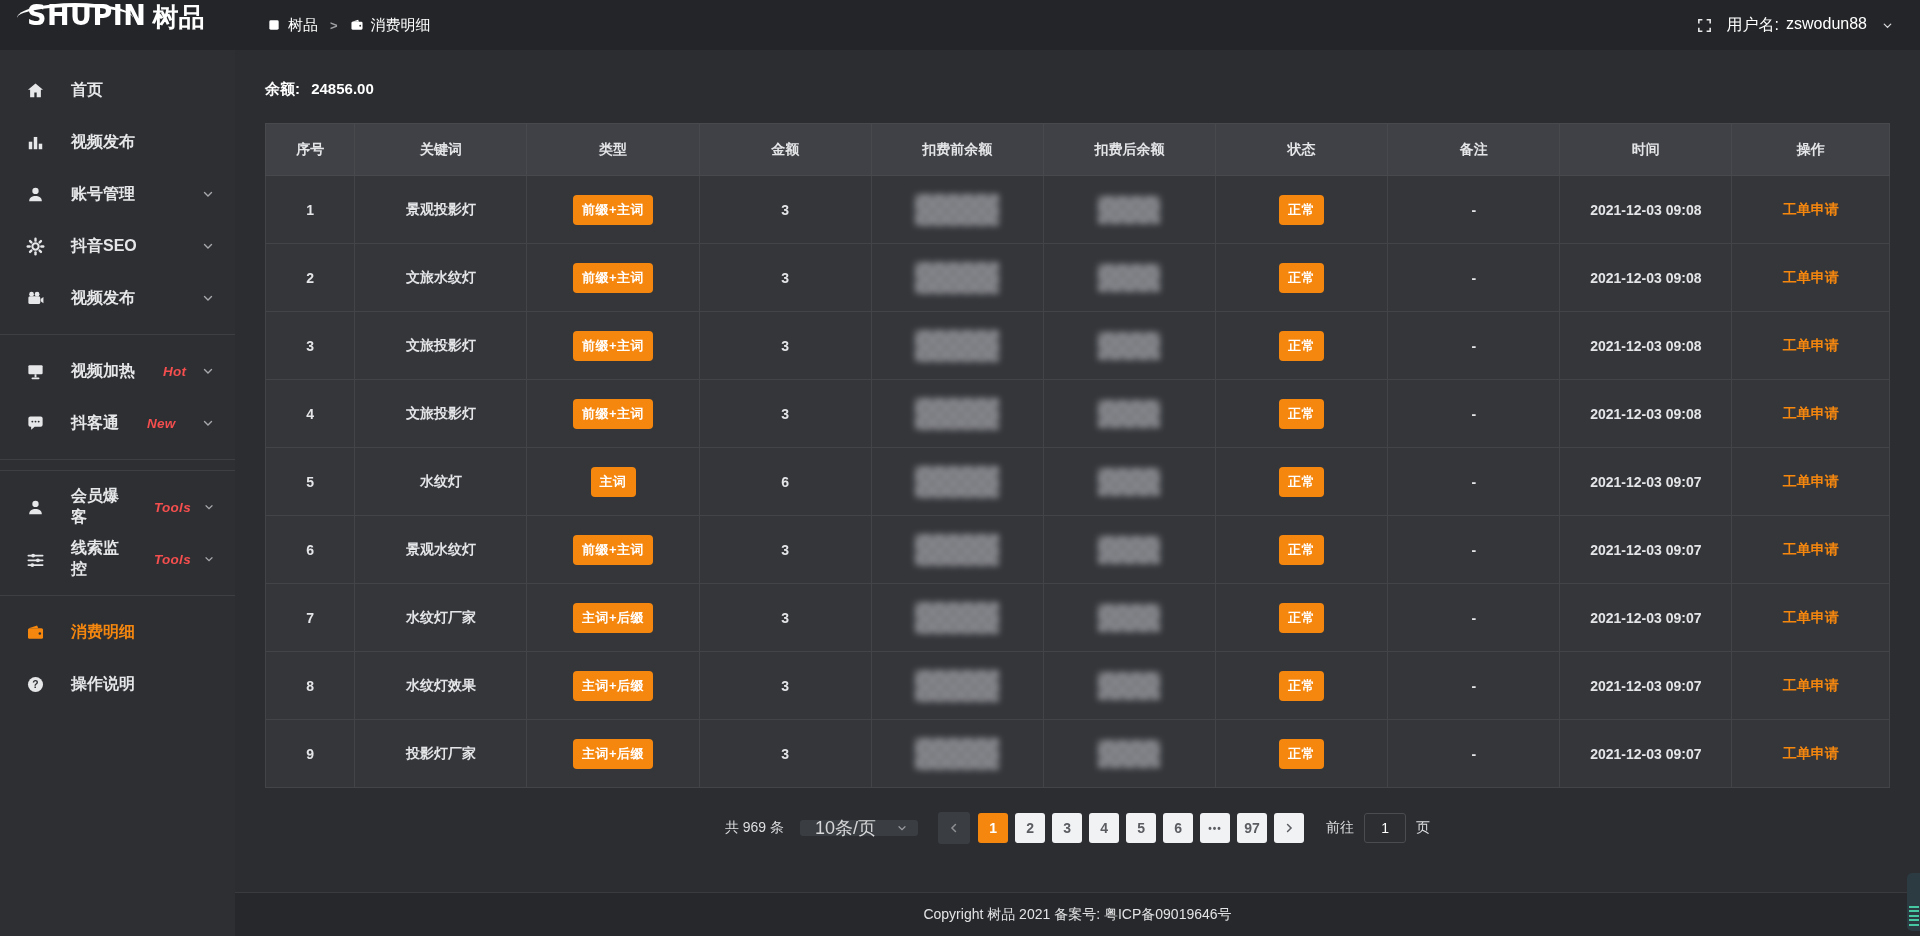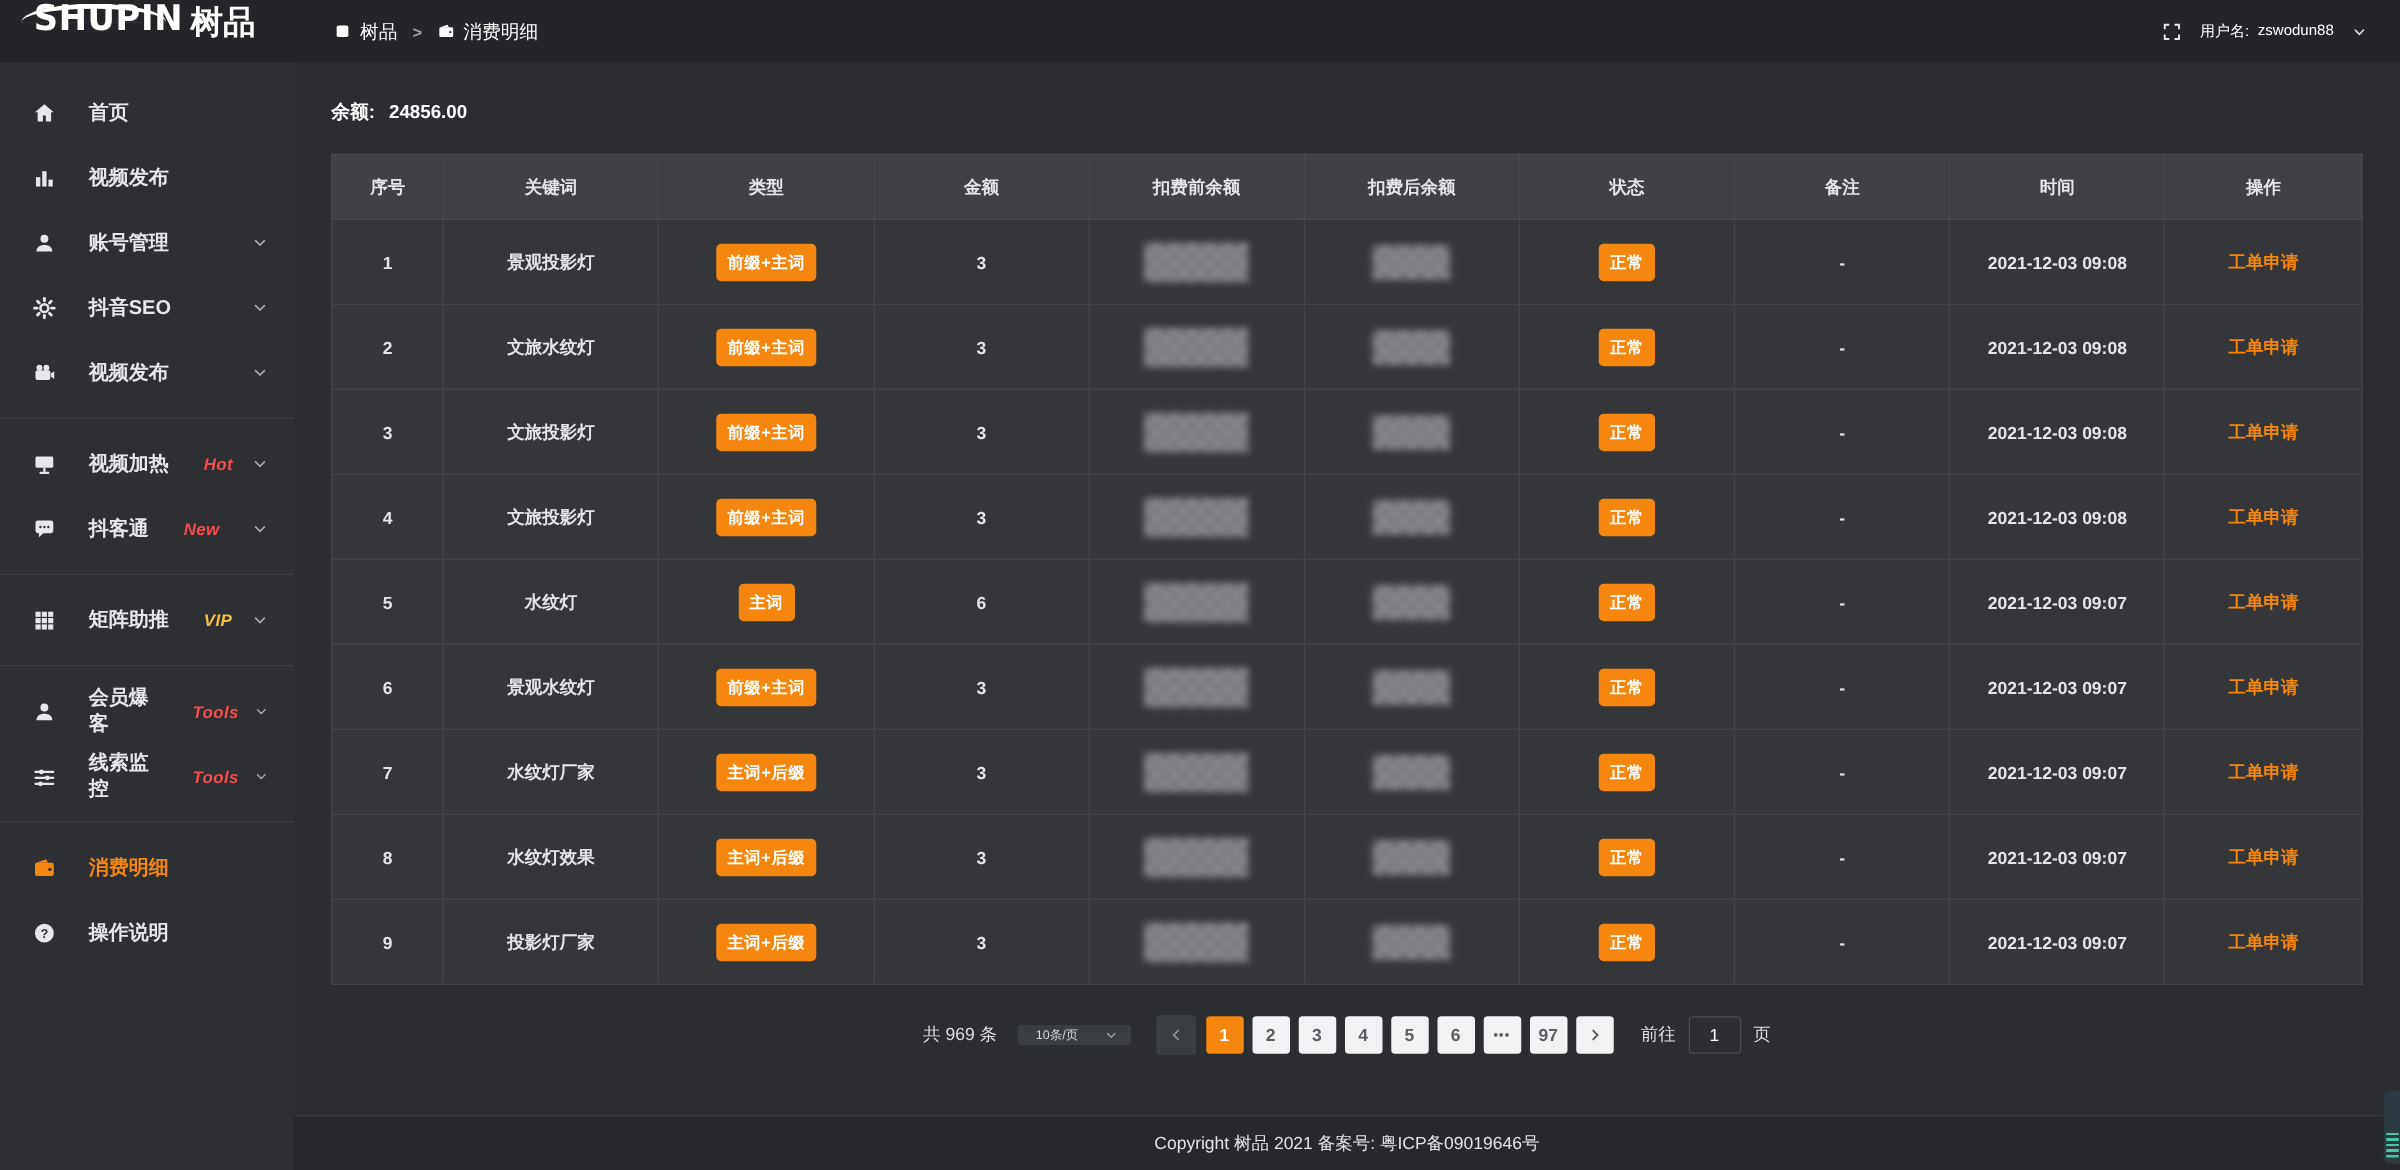--- a/index.html
+++ b/index.html
@@ -21,21 +21,21 @@
   .logo { width:235px; height:100%; display:flex; padding-left:27px; position:relative; cursor:pointer; flex-shrink:0; }
   .logo-arc { position:absolute; top:3px; left:17px; width:116px; height:15px;
     border-top:4px solid #fff; border-radius:50% 50% 0 0 / 100% 100% 0 0; }
   .logo-en { font-size:27px; font-weight:900; letter-spacing:.5px; color:#fff; transform:scaleY(1.05); font-family:"DejaVu Sans",sans-serif; }
   .logo-cn { font-size:26px; font-weight:900; color:#fff; margin-left:6px; }
   .breadcrumb { margin-left:32px; display:flex; align-items:center; font-size:15px; color:#fff; flex:1; }
   .bc-item { display:flex; align-items:center; gap:7px; cursor:pointer; }
   .bc-icon { width:14px; height:14px; display:inline-flex; color:#fff; }
   .bc-icon svg { width:100%; height:100%; }
   .bc-sep { color:#9fa0a3; font-size:13px; font-weight:bold; margin:0 12px; }
-  .topbar-right { display:flex; align-items:center; gap:14px; padding-right:26px; font-size:12px; color:#fff; }
+  .topbar-right { display:flex; align-items:center; gap:14px; padding-right:26px; font-size:16px; color:#fff; }
   .tb-icon { width:17px; height:17px; display:inline-flex; color:#e8e9ea; cursor:pointer; }
   .tb-icon svg { width:100%; height:100%; }
   .username { display:flex; gap:7px; cursor:pointer; }
   .tb-caret { width:13px; height:13px; display:inline-flex; color:#d8d9da; cursor:pointer; }
   .tb-caret svg { width:100%; height:100%; }
   
   .sidebar { grid-area:sidebar; background:#2d2f33; padding-top:14px; overflow:hidden; }
   .side-item { display:flex; align-items:center; height:52px; padding:0 20px 0 26px;
     font-size:16px; font-weight:600; color:#e6e7e8; cursor:pointer;gap:12px; }
   .side-item.active { color:var(--accent,#F5870F); }
@@ -60,21 +60,21 @@
   .action-link { color:var(--accent,#F5870F); font-weight:bold; cursor:pointer; }
   .blur-block { margin:0 auto; border-radius:2px; opacity:.9; filter:blur(3px);
     background:repeating-conic-gradient(#96979c 0% 25%, #7b7c81 0% 50%); background-size:14px 14px; }
   .blur-a { width:84px; height:32px; }
   .blur-b { width:62px; height:28px; }
   
   .pagination { display:flex; align-items:center; justify-content:center; margin-top:24px;
     font-size:14px; color:#dedfe0; }
   .pg-total { margin-right:16px; }
   .pg-size { background:#3a3d41; height:16px; border-radius:3px; display:flex; align-items:center;
-    gap:20px; padding:0 10px 0 15px; font-size:10px; color:#d6d7d8; cursor:pointer; margin-right:20px; }
+    gap:20px; padding:0 10px 0 15px; font-size:18px; color:#d6d7d8; cursor:pointer; margin-right:20px; }
   .pg-size-caret { width:12px; height:12px; display:inline-flex; color:#9b9ca0; }
   .pg-size-caret svg { width:100%; height:100%; }
   .pg-prev { width:32px; height:32px; background:#3a3d41; border:none; border-radius:3px;
     color:#8e8f93; display:flex; align-items:center; justify-content:center; cursor:pointer; margin-right:8px; padding:0; }
   .pg-prev svg { width:14px; height:14px; }
   .pg-pages { display:flex; gap:7px; }
   .page-btn { min-width:30px; height:30px; background:#f1f2f4; color:#5a5c61; border:none; border-radius:3px;
     display:flex; align-items:center; justify-content:center; font-size:14px; font-weight:bold;
     cursor:pointer; padding:0 4px; font-family:inherit; }
   .page-btn.active { background:var(--accent,#F5870F); color:#fff; }
@@ -246,42 +246,20 @@
         </span>
         <span class="side-label">抖客通</span>
         <span class="side-badge" style="color: rgb(244, 78, 78);">New</span>
         <span class="side-chevron">
           <svg viewBox="0 0 24 24" fill="none" stroke="currentColor" stroke-width="2.4" stroke-linecap="round">
             <path d="M6 9.5 12 15.5 18 9.5"></path>
           </svg>
         </span>
       </div>
       <div class="side-divider"></div>
-      <div class="side-item">
-        <span class="side-icon">
-          <svg viewBox="0 0 24 24" fill="currentColor">
-            <rect x="3" y="3" width="5.2" height="5.2"></rect>
-            <rect x="9.4" y="3" width="5.2" height="5.2"></rect>
-            <rect x="15.8" y="3" width="5.2" height="5.2"></rect>
-            <rect x="3" y="9.4" width="5.2" height="5.2"></rect>
-            <rect x="9.4" y="9.4" width="5.2" height="5.2"></rect>
-            <rect x="15.8" y="9.4" width="5.2" height="5.2"></rect>
-            <rect x="3" y="15.8" width="5.2" height="5.2"></rect>
-            <rect x="9.4" y="15.8" width="5.2" height="5.2"></rect>
-            <rect x="15.8" y="15.8" width="5.2" height="5.2"></rect>
-          </svg>
-        </span>
-        <span class="side-label">矩阵助推</span>
-        <span class="side-badge" style="color: rgb(242, 193, 65);">VIP</span>
-        <span class="side-chevron">
-          <svg viewBox="0 0 24 24" fill="none" stroke="currentColor" stroke-width="2.4" stroke-linecap="round">
-            <path d="M6 9.5 12 15.5 18 9.5"></path>
-          </svg>
-        </span>
-      </div>
       <div class="side-divider"></div>
       <div class="side-item">
         <span class="side-icon">
           <svg viewBox="0 0 24 24" fill="currentColor">
             <circle cx="12" cy="7.5" r="4"></circle>
             <path d="M4 20.5c0-4.5 3.6-6.5 8-6.5s8 2 8 6.5z"></path>
           </svg>
         </span>
         <span class="side-label">会员爆客</span>
         <span class="side-badge" style="color: rgb(244, 78, 78);">Tools</span>

